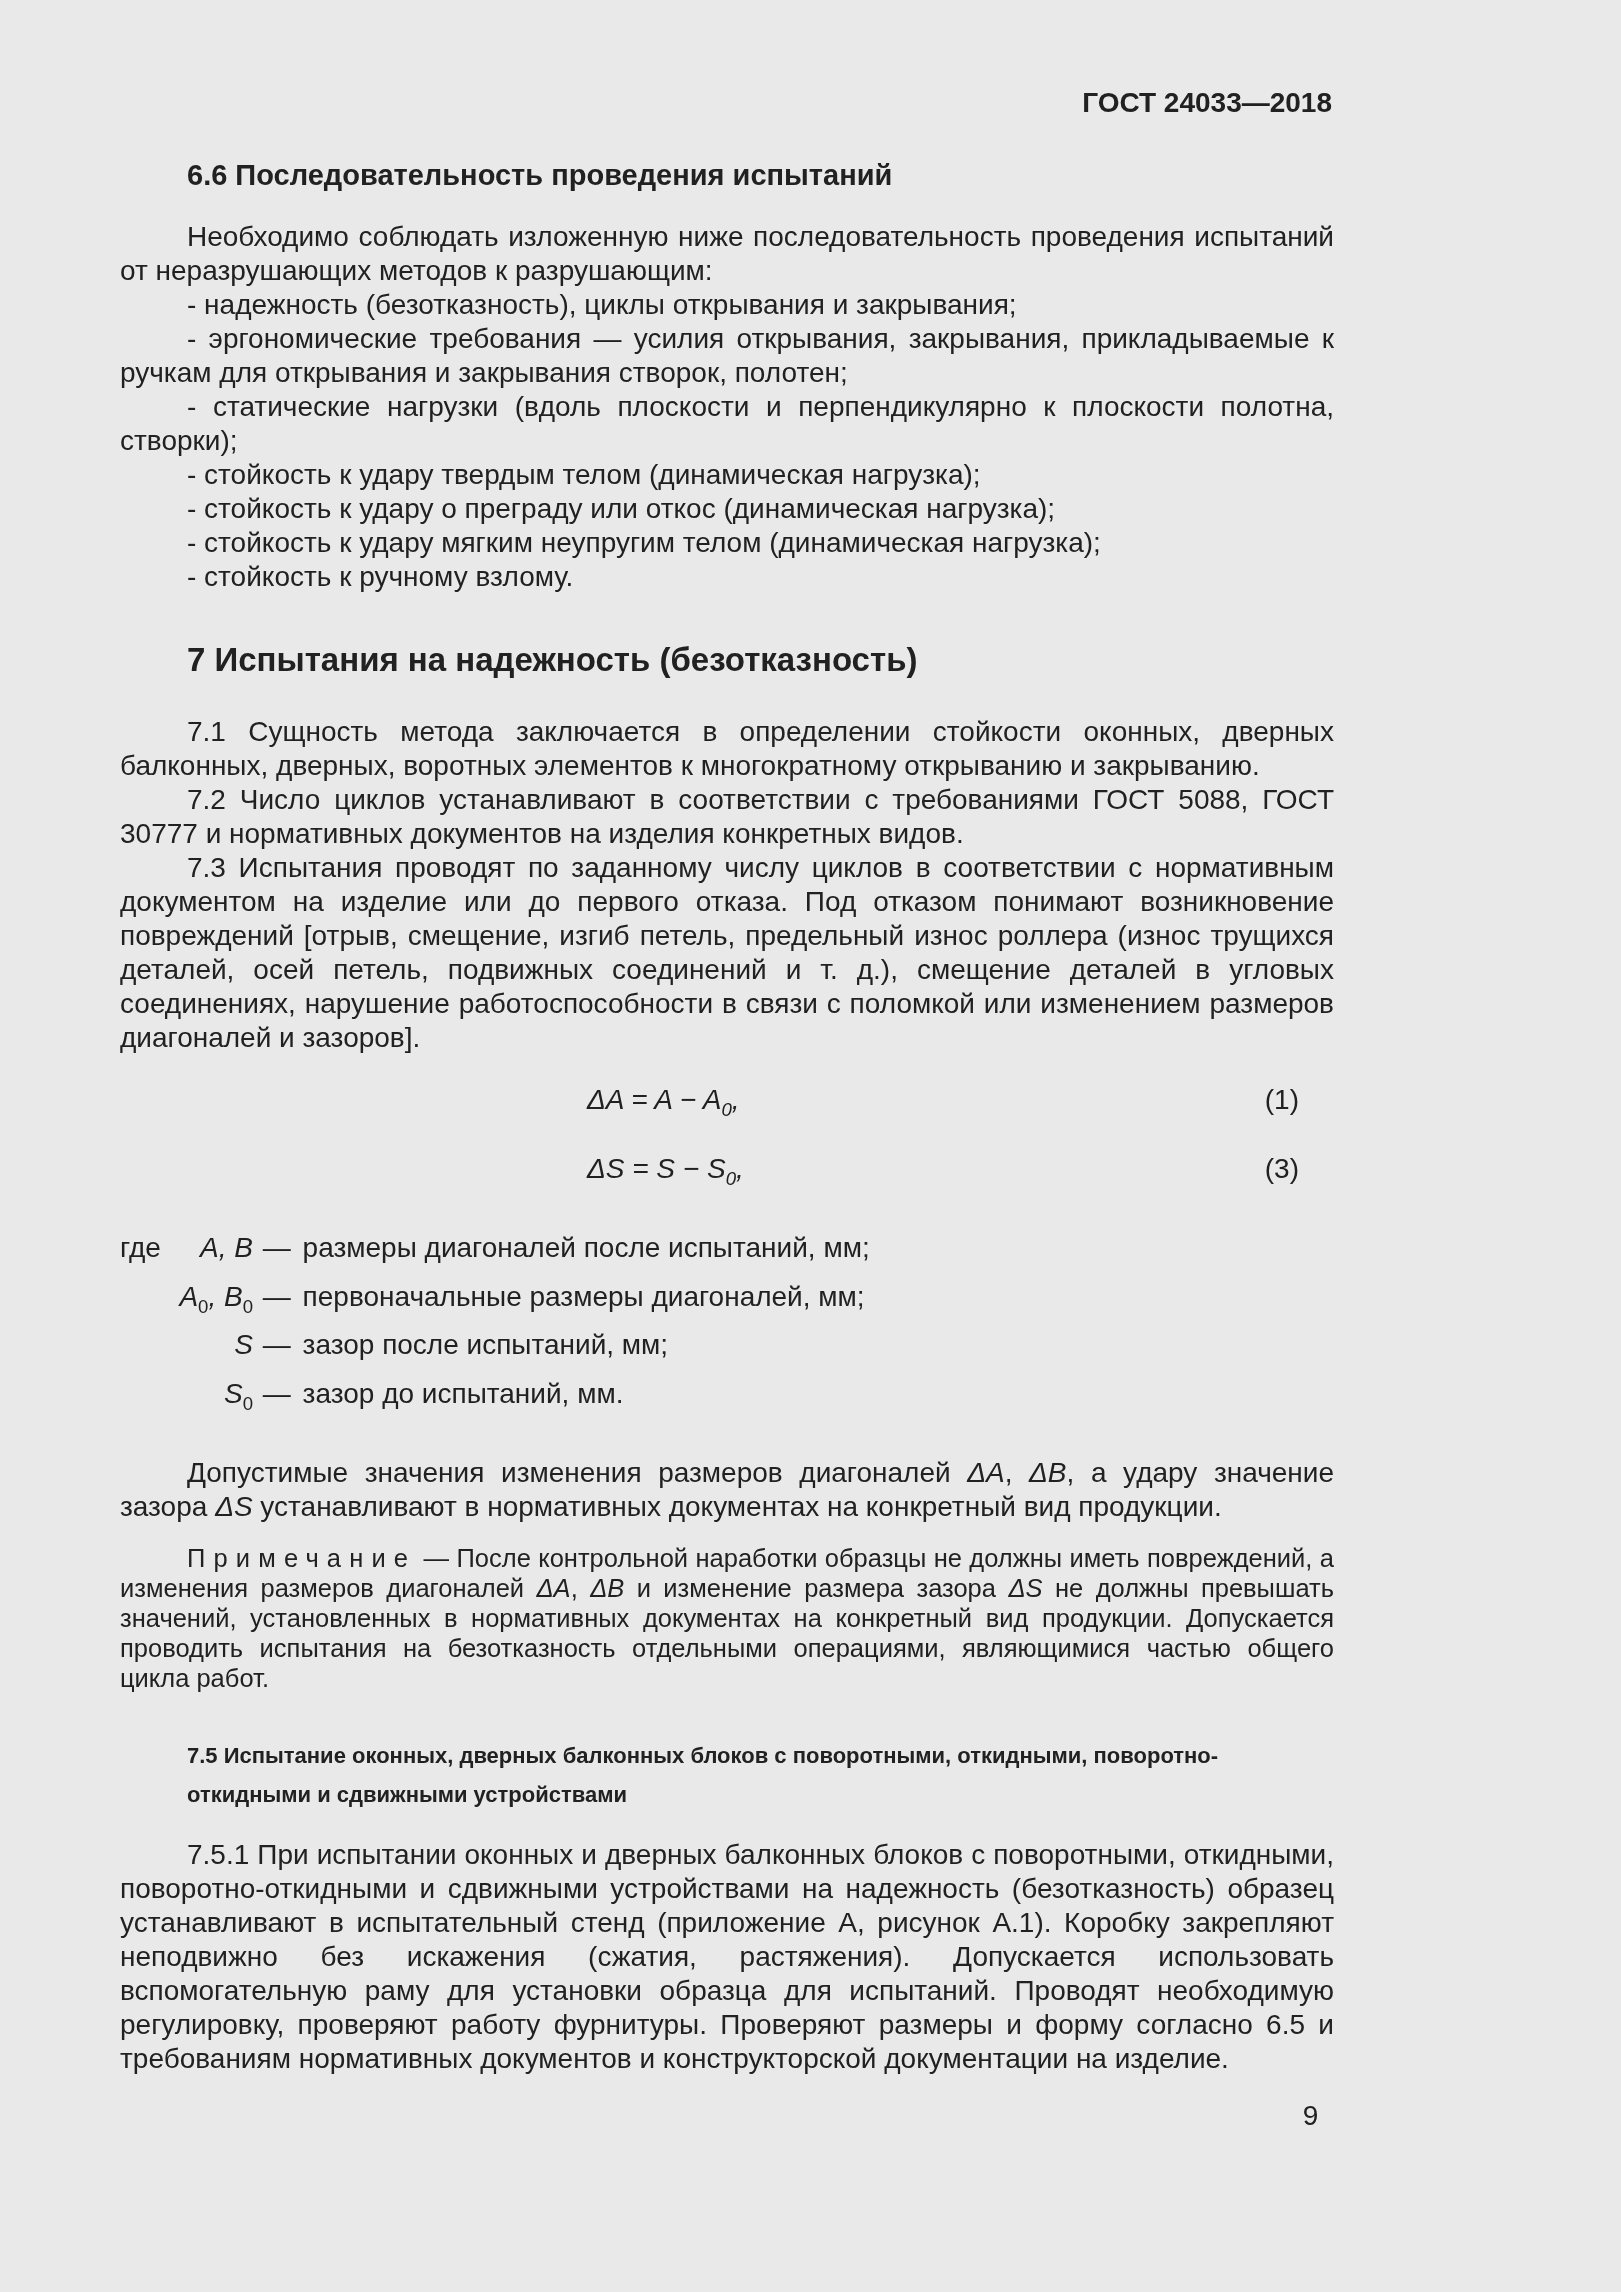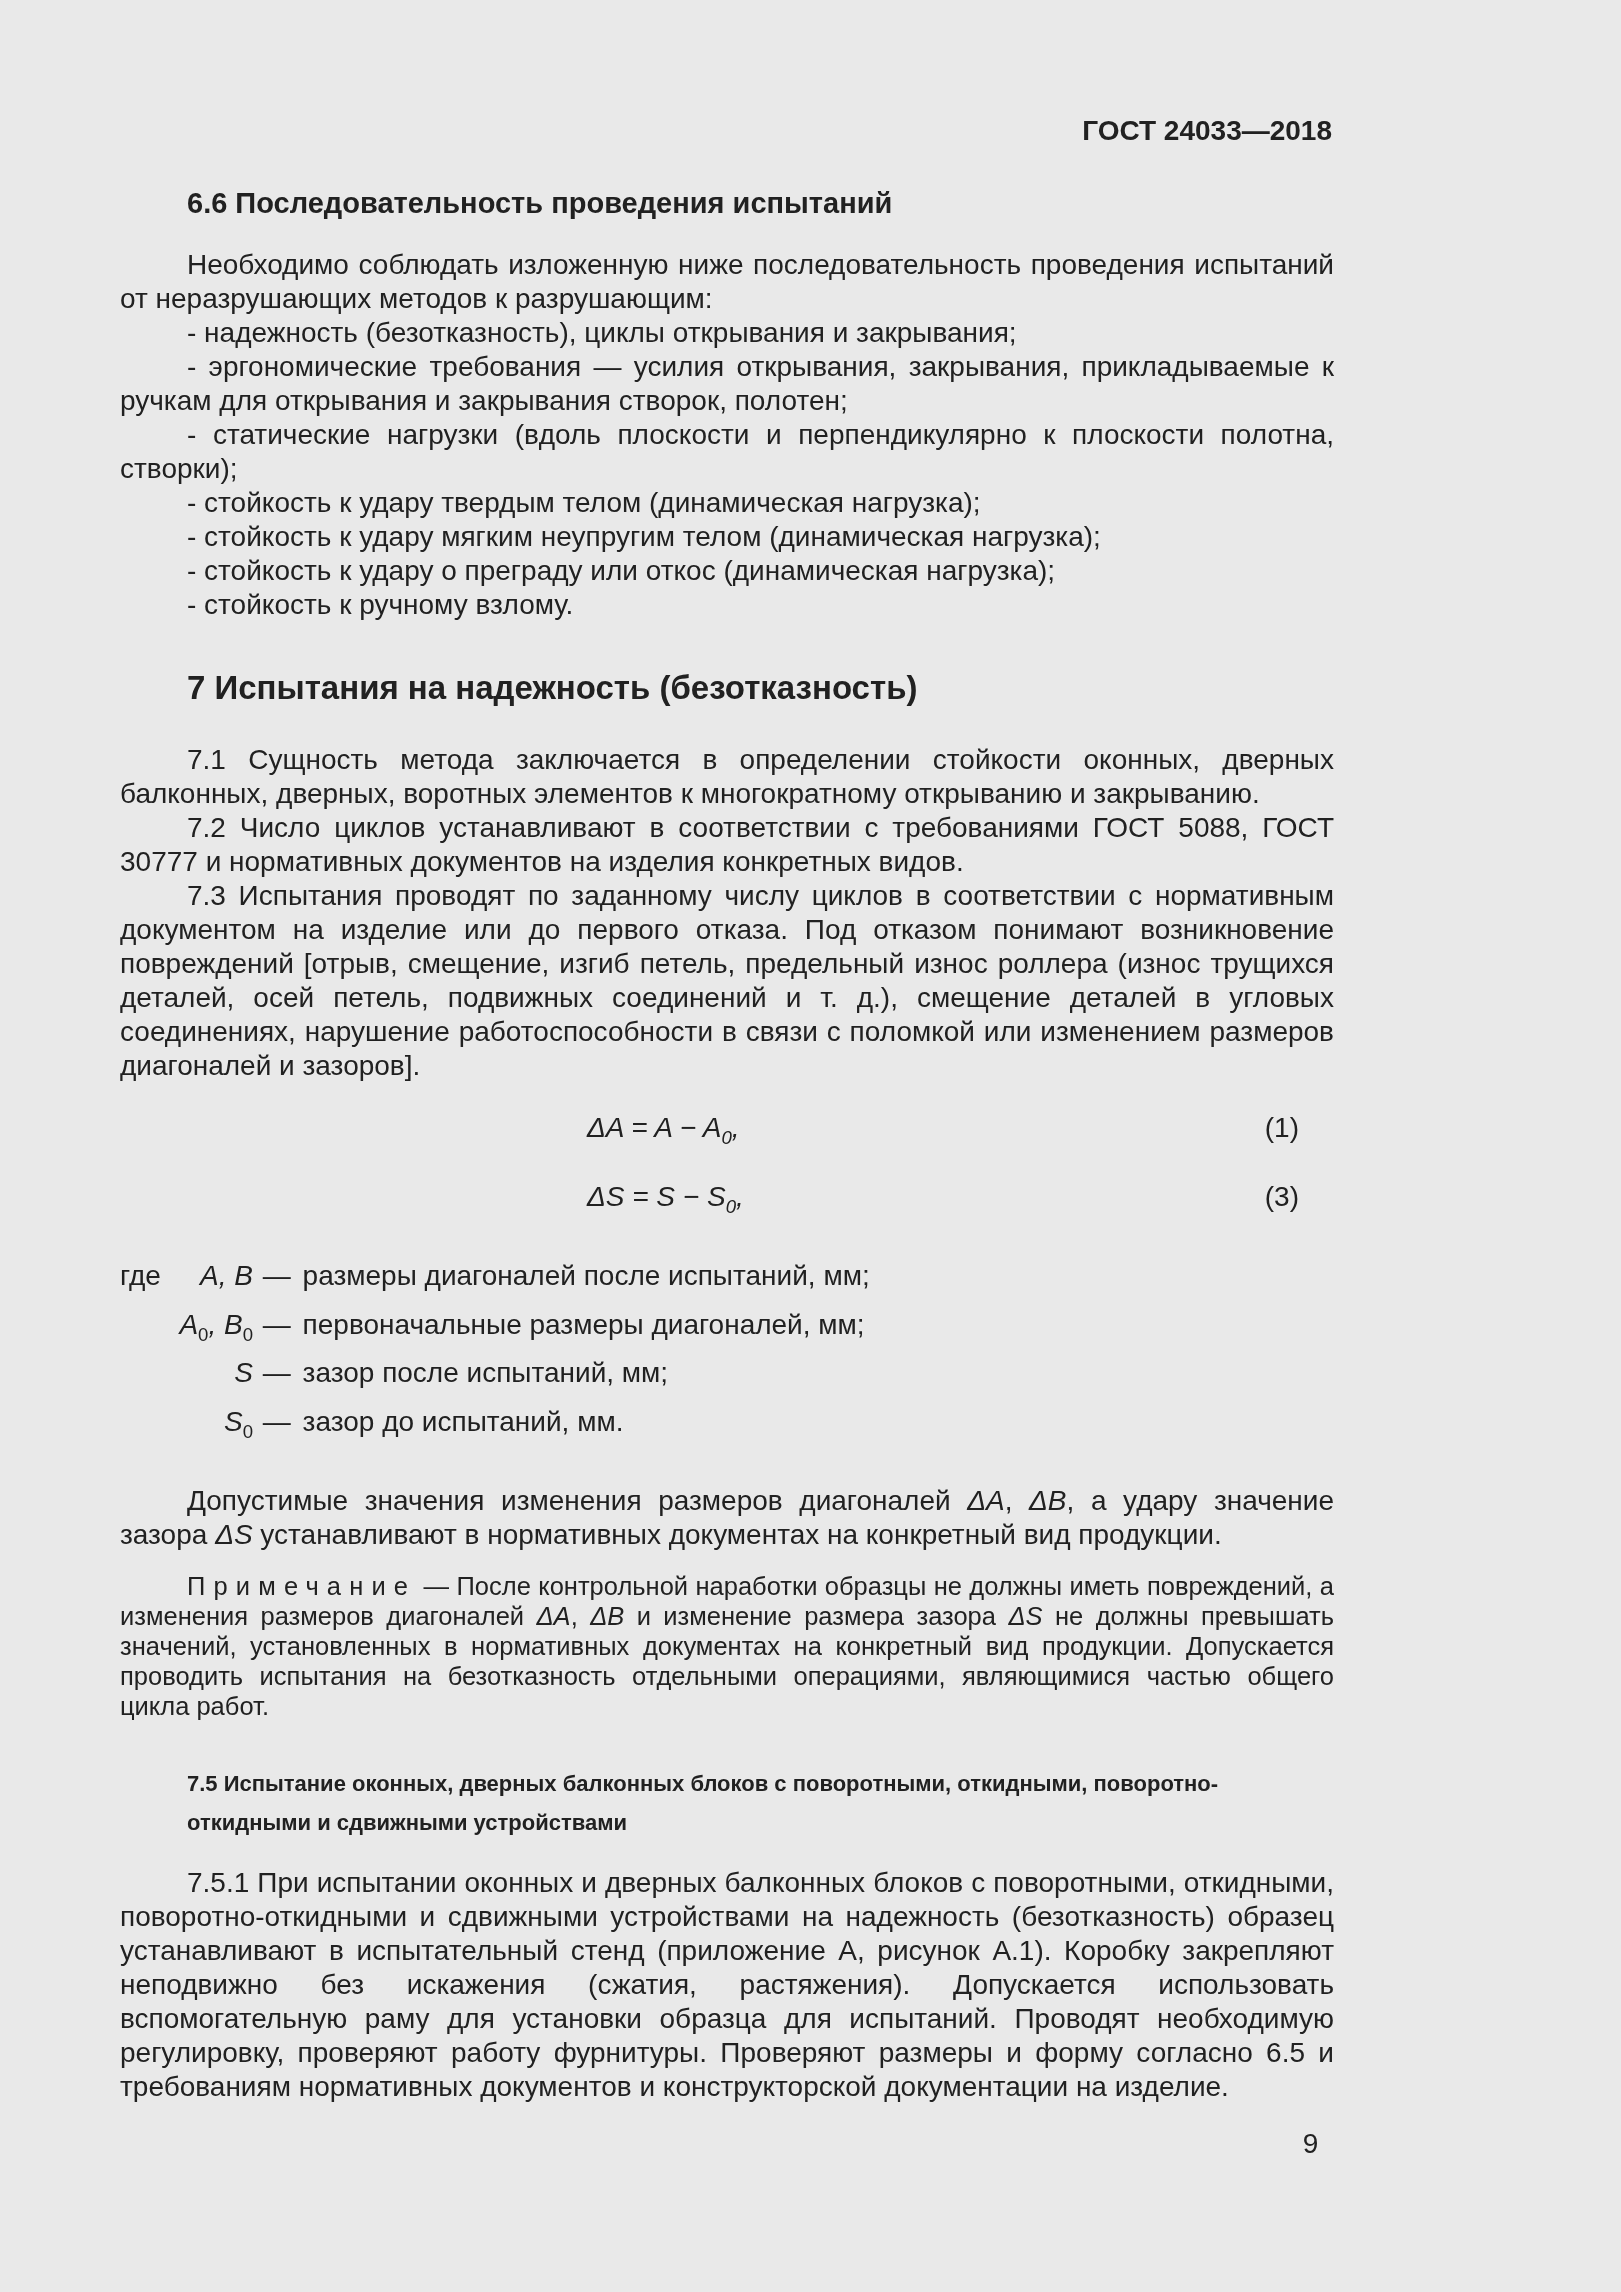--- a/index.html
+++ b/index.html
@@ -1,20 +1,20 @@
 <!DOCTYPE html>
 <html lang="ru"><head>
 <meta charset="utf-8">
 <style>
   html,body{margin:0;padding:0;background:#e9e9e9;}
   .page{
     position:relative;
     width:1446px;height:2293px;
     box-sizing:border-box;
-    padding:114px 112px 0 120px;
+    padding:86px 112px 0 120px;
     background:#e9e9e9;
     color:#212121;
     font-family:"Liberation Sans", sans-serif;
     font-size:28px;
     line-height:34px;
     overflow:hidden;
   }
   .doc-header{
     text-align:right;
     font-weight:bold;
@@ -82,22 +82,22 @@
 
   <div class="doc-header">ГОСТ 24033—2018</div>
 
   <div class="h-small">6.6 Последовательность проведения испытаний</div>
 
   <p class="para">Необходимо соблюдать изложенную ниже последовательность проведения испытаний от неразрушающих методов к разрушающим:</p>
   <p class="para">- надежность (безотказность), циклы открывания и закрывания;</p>
   <p class="para">- эргономические требования — усилия открывания, закрывания, прикладываемые к ручкам для открывания и закрывания створок, полотен;</p>
   <p class="para">- статические нагрузки (вдоль плоскости и перпендикулярно к плоскости полотна, створки);</p>
   <p class="para">- стойкость к удару твердым телом (динамическая нагрузка);</p>
+  <p class="para">- стойкость к удару о преграду или откос (динамическая нагрузка);</p>
   <p class="para">- стойкость к удару мягким неупругим телом (динамическая нагрузка);</p>
-  <p class="para">- стойкость к удару о преграду или откос (динамическая нагрузка);</p>
   <p class="para">- стойкость к ручному взлому.</p>
 
   <div class="h-big">7 Испытания на надежность (безотказность)</div>
 
   <p class="para">7.1 Сущность метода заключается в определении стойкости оконных, дверных балконных, дверных, воротных элементов к многократному открыванию и закрыванию.</p>
   <p class="para">7.2 Число циклов устанавливают в соответствии с требованиями ГОСТ 5088, ГОСТ 30777 и нормативных документов на изделия конкретных видов.</p>
   <p class="para">7.3 Испытания проводят по заданному числу циклов в соответствии с нормативным документом на изделие или до первого отказа. Под отказом понимают возникновение повреждений [отрыв, смещение, изгиб петель, предельный износ роллера (износ трущихся деталей, осей петель, подвижных соединений и т. д.), смещение деталей в угловых соединениях, нарушение работоспособности в связи с поломкой или изменением размеров диагоналей и зазоров].</p>
 
   <div class="formula-block">
     <div class="formula-row">

